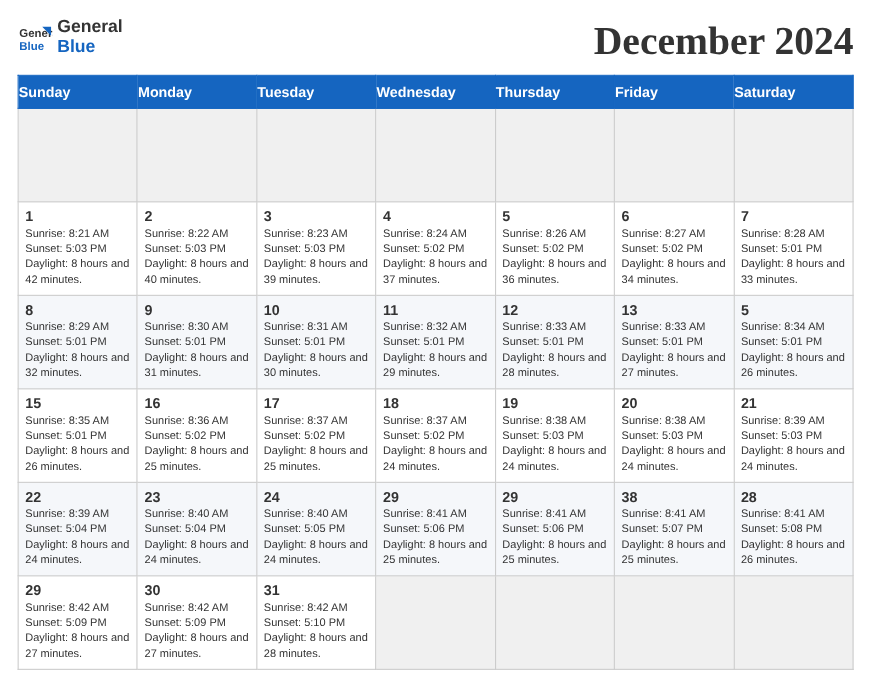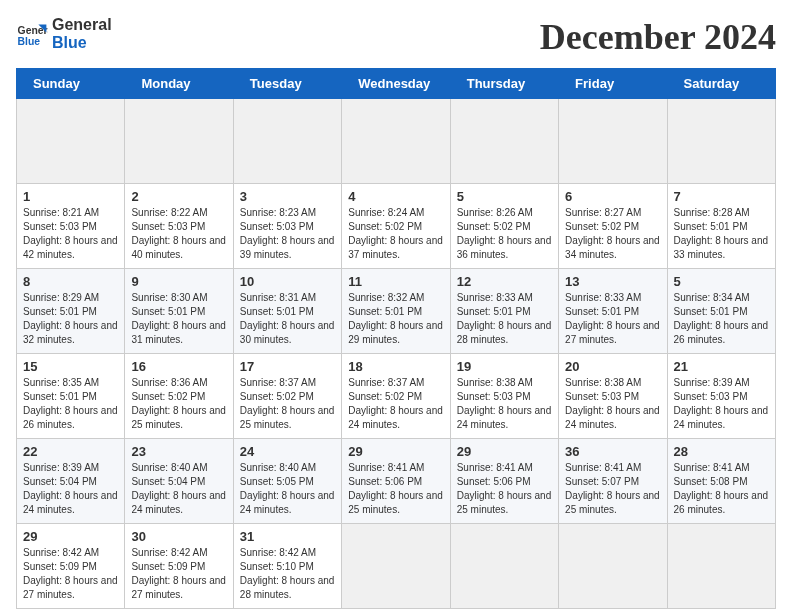--- a/index.html
+++ b/index.html
@@ -40,21 +40,21 @@
     }
     table {
       width: 100%;
       border-collapse: collapse;
       table-layout: fixed;
     }
     thead tr th {
       background-color: #1565c0;
       color: #fff;
       text-align: left;
-      padding: 7px 16px;
+      padding: 7px 0;
       font-size: 13px;
       font-weight: bold;
       border: 1px solid #1565c0;
     }
     tbody tr td {
       vertical-align: top;
       padding: 5px 6px;
       border: 1px solid #ccc;
       font-size: 10.5px;
       color: #333;
@@ -230,21 +230,21 @@
         </td>
         <td>
           <span class="day-number">29</span>
           <div class="cell-content">Sunrise: 8:41 AM<br>Sunset: 5:06 PM<br>Daylight: 8 hours and 25 minutes.</div>
         </td>
         <td>
           <span class="day-number">29</span>
           <div class="cell-content">Sunrise: 8:41 AM<br>Sunset: 5:06 PM<br>Daylight: 8 hours and 25 minutes.</div>
         </td>
         <td>
-          <span class="day-number">36</span>
+          <span class="day-number">38</span>
           <div class="cell-content">Sunrise: 8:41 AM<br>Sunset: 5:07 PM<br>Daylight: 8 hours and 25 minutes.</div>
         </td>
         <td>
           <span class="day-number">28</span>
           <div class="cell-content">Sunrise: 8:41 AM<br>Sunset: 5:08 PM<br>Daylight: 8 hours and 26 minutes.</div>
         </td>
       </tr>
       <tr>
         <td>
           <span class="day-number">29</span>

